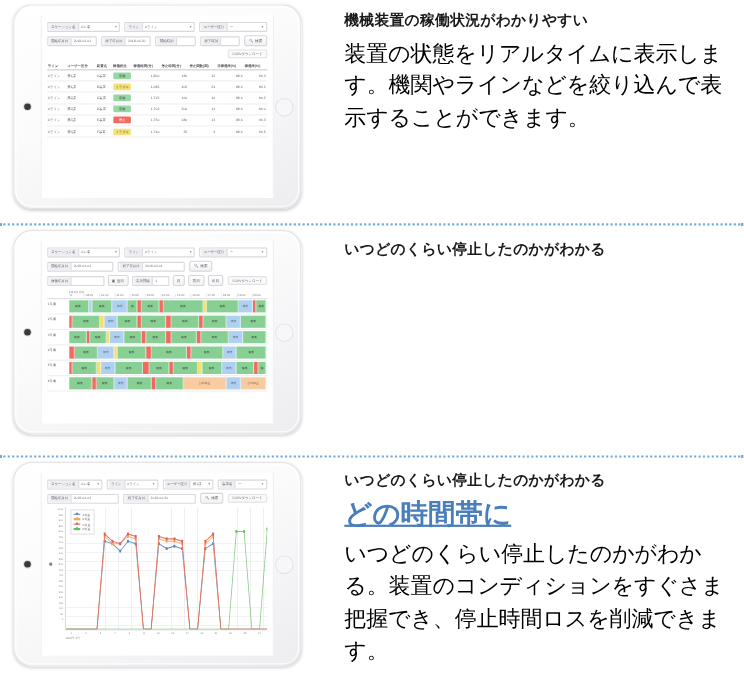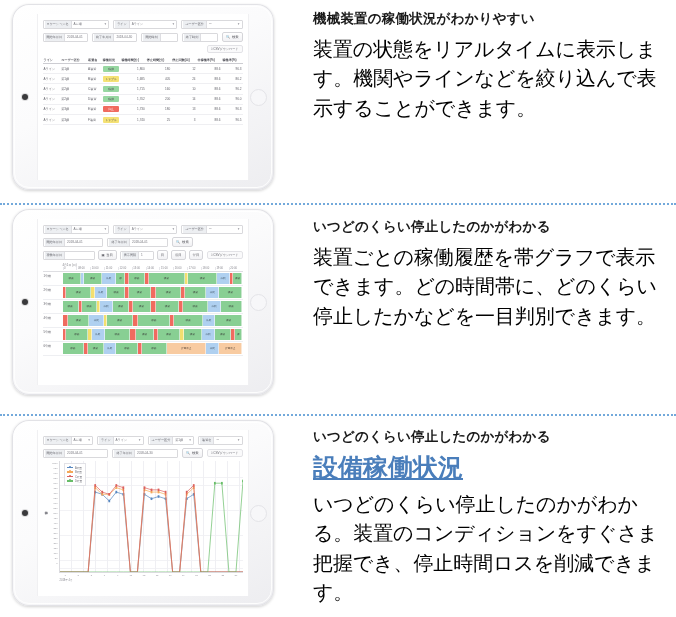--- a/index.html
+++ b/index.html
@@ -619,21 +619,20 @@
                     </div>
                   </div>
                 </div>
             </div>
           </div>
         </div>
       </div>
     </div>
     <div class="copy">
       <p class="eyebrow">いつどのくらい停止したのかがわかる</p>
-      <p class="body-text">装置ごとの稼働履歴を帯グラフで表示できます。どの時間帯に、どのくらい停止したかなどを一目判別できます。</p>
     </div>
   </div>
 
   <div class="divider"></div>
 
   <div class="feature-row row-3">
     <div class="tablet-wrap">
       <div class="tablet">
         <span class="bezel-cam"></span>
         <span class="bezel-home"></span>
@@ -785,18 +784,18 @@
                   <span>27</span>
                 </div>
               <div class="x-caption">2018年 4月</div>
             </div>
           </div>
         </div>
       </div>
     </div>
     <div class="copy">
       <p class="eyebrow">いつどのくらい停止したのかがわかる</p>
-      <a class="title-link">設備稼働状況</a>
+      <a class="title-link">どの時間帯に</a>
       <p class="body-text">いつどのくらい停止したのかがわかる。装置のコンディションをすぐさま把握でき、停止時間ロスを削減できます。</p>
     </div>
   </div>
 
 </div>
 
 </body></html>

